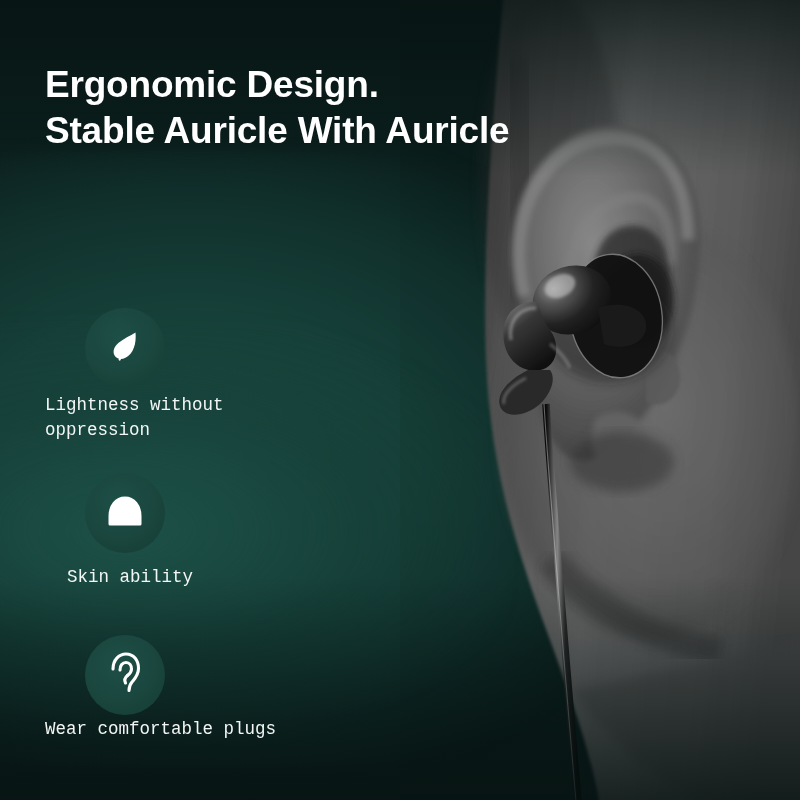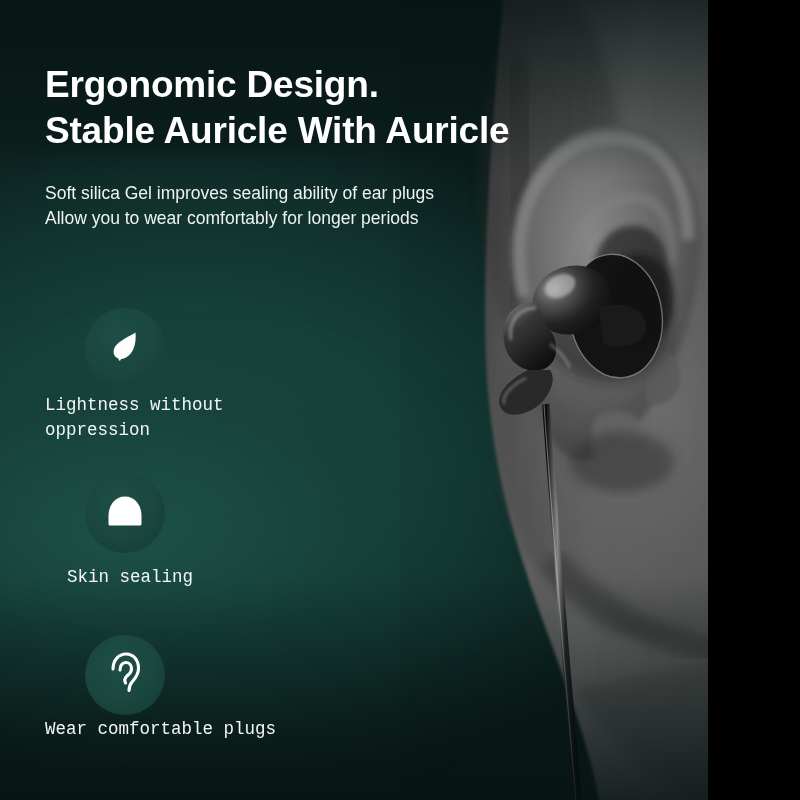--- a/index.html
+++ b/index.html
@@ -2,21 +2,21 @@
 <html><head>
 <meta charset="utf-8">
 <style>
   html, body {
     margin: 0;
     padding: 0;
     background: #000;
   }
   .canvas {
     position: relative;
-    width: 708px;
+    width: 800px;
     height: 800px;
     overflow: hidden;
     font-family: "Liberation Sans", sans-serif;
     background: #0c211e;
     -webkit-font-smoothing: antialiased;
   }
 
   
   .bg-base {
     position: absolute;
@@ -255,22 +255,20 @@
       </g>
 
       <rect x="0" y="0" width="400" height="800" fill="#000" opacity="0.04"></rect>
     </svg>
   </div>
 
   <div class="bg-vignette"></div>
 
   <div class="headline">Ergonomic Design.
 Stable Auricle With Auricle</div>
-  <div class="subhead">Soft silica Gel improves sealing ability of ear plugs
-Allow you to wear comfortably for longer periods</div>
 
   <div class="feature f1">
     <div class="f-circle">
       <span>
         <svg width="40" height="40" viewBox="0 0 40 40">
           <path d="M30.5,6.5 C31.5,18 28.5,27.5 20.5,31.8 C16.2,34.1 11.6,33.2 9.6,29.6
                    C7.3,25.4 9.2,20.4 13.6,16.8 C18.6,12.7 25.2,9.8 30.5,6.5 Z" fill="#ffffff"></path>
           <path d="M29.2,9.2 C24,16.4 18.8,23.4 14.6,33.6" stroke="#ffffff" stroke-width="2.1" fill="none" stroke-linecap="round"></path>
         </svg>
       </span>
@@ -280,21 +278,21 @@
   </div>
 
   <div class="feature f2">
     <div class="f-circle">
       <span>
         <svg width="44" height="34" viewBox="0 0 44 34">
           <path d="M7,30 L7,22 C7,12 13,4 22,4 C31,4 37,12 37,22 L37,30 Z" fill="#ffffff" stroke="#ffffff" stroke-width="3" stroke-linejoin="round"></path>
         </svg>
       </span>
     </div>
-    <div class="f-label">Skin sealing</div>
+    <div class="f-label">Skin ability</div>
   </div>
 
   <div class="feature f3">
     <div class="f-circle">
       <span>
         <svg width="42" height="44" viewBox="0 0 42 44">
           <path d="M9,18 C9,9 15,3 22,3 C29.5,3 34.5,9 34.5,17.5
                    C34.5,24 31,27.5 28,31 C25.5,34 25,36 25,39.5" stroke="#ffffff" stroke-width="3.1" fill="none" stroke-linecap="round" stroke-linejoin="round"></path>
           <path d="M16,19 C16,14.5 18.5,11.5 22,11.5 C25.5,11.5 27.5,14.5 27.5,18
                    C27.5,21 25.5,23 23.5,24.5" stroke="#ffffff" stroke-width="3.1" fill="none" stroke-linecap="round" stroke-linejoin="round"></path>

